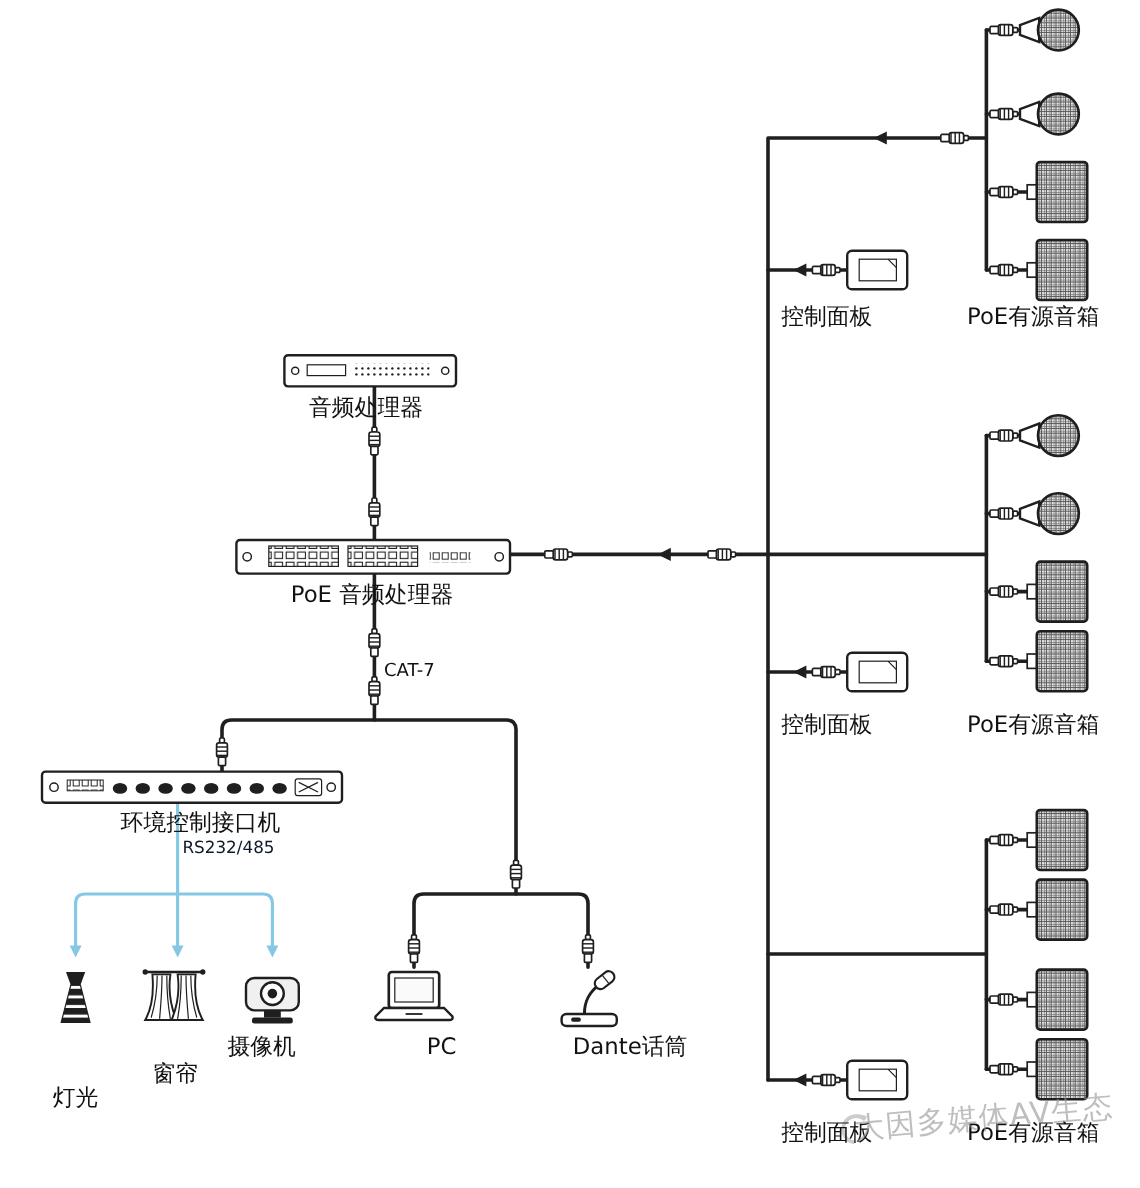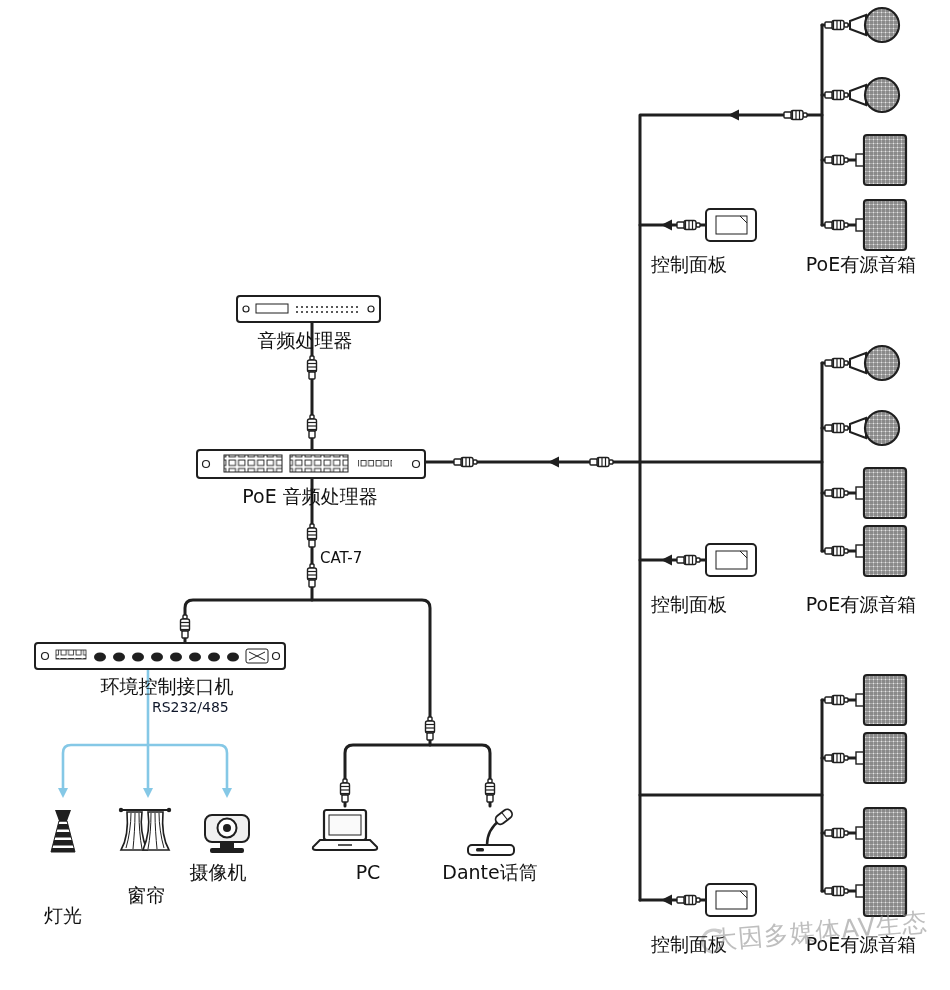--- a/index.html
+++ b/index.html
@@ -230,21 +230,21 @@
 <div class="lbl" style="left:305px;top:330px;">音频处理器</div>
 <div class="lbl" style="left:310px;top:486px;">PoE 音频处理器</div>
 <div class="lbl lbl-left lbl-sm" style="left:320px;top:550px;">CAT-7</div>
 <div class="lbl" style="left:167px;top:676px;">环境控制接口机</div>
 <div class="lbl lbl-left lbl-blue" style="left:152px;top:700px;">RS232/485</div>
 
 <div class="lbl" style="left:63px;top:905px;">灯光</div>
 <div class="lbl" style="left:146px;top:872px;margin-top:13px;">窗帘</div>
 <div class="lbl" style="left:218px;top:862px;">摄像机</div>
 <div class="lbl" style="left:344px;top:862px;margin-left:24px;">PC</div>
-<div class="lbl" style="left:490px;top:862px;">Dante话筒</div>
+<div class="lbl" style="left:525px;top:862px;">Dante话筒</div>
 
 <div class="lbl" style="left:689px;top:254px;">控制面板</div>
 <div class="lbl" style="left:861px;top:254px;">PoE有源音箱</div>
 <div class="lbl" style="left:689px;top:594px;">控制面板</div>
 <div class="lbl" style="left:861px;top:594px;">PoE有源音箱</div>
 <div class="lbl" style="left:689px;top:934px;">控制面板</div>
 <div class="lbl" style="left:861px;top:934px;">PoE有源音箱</div>
 
 <div class="watermark">大因多媒体AV生态</div>
 

